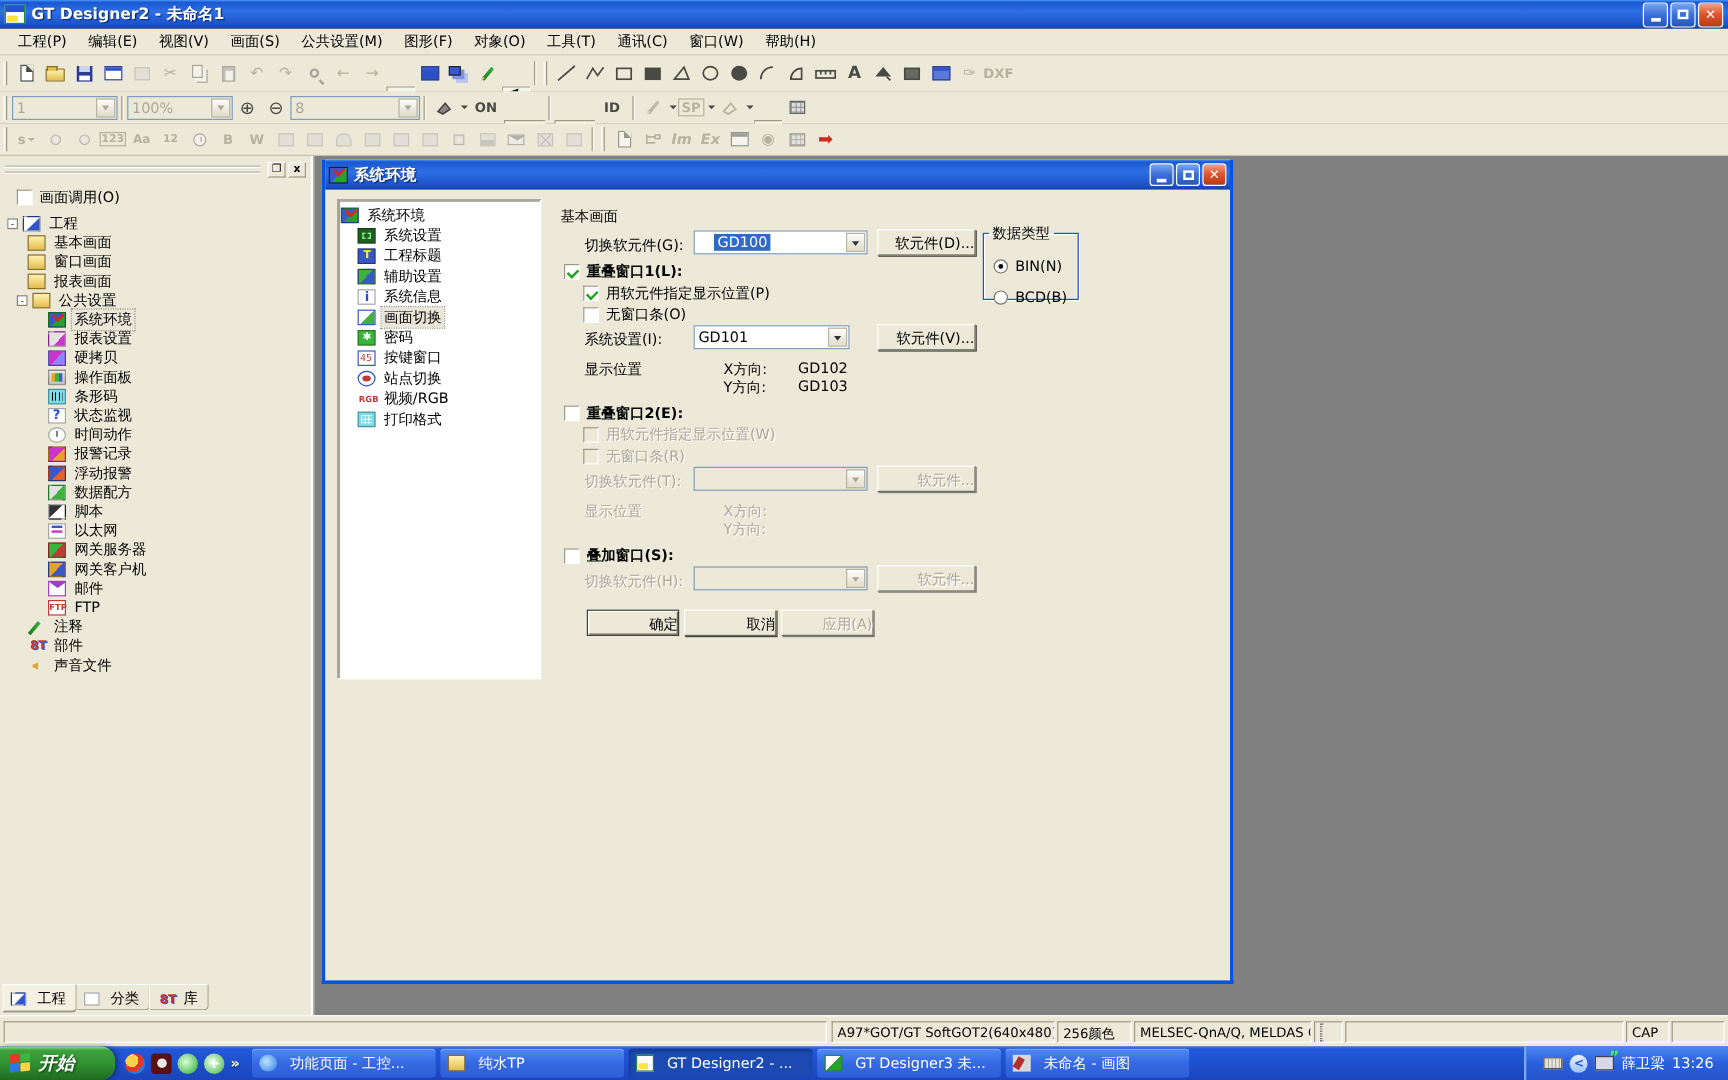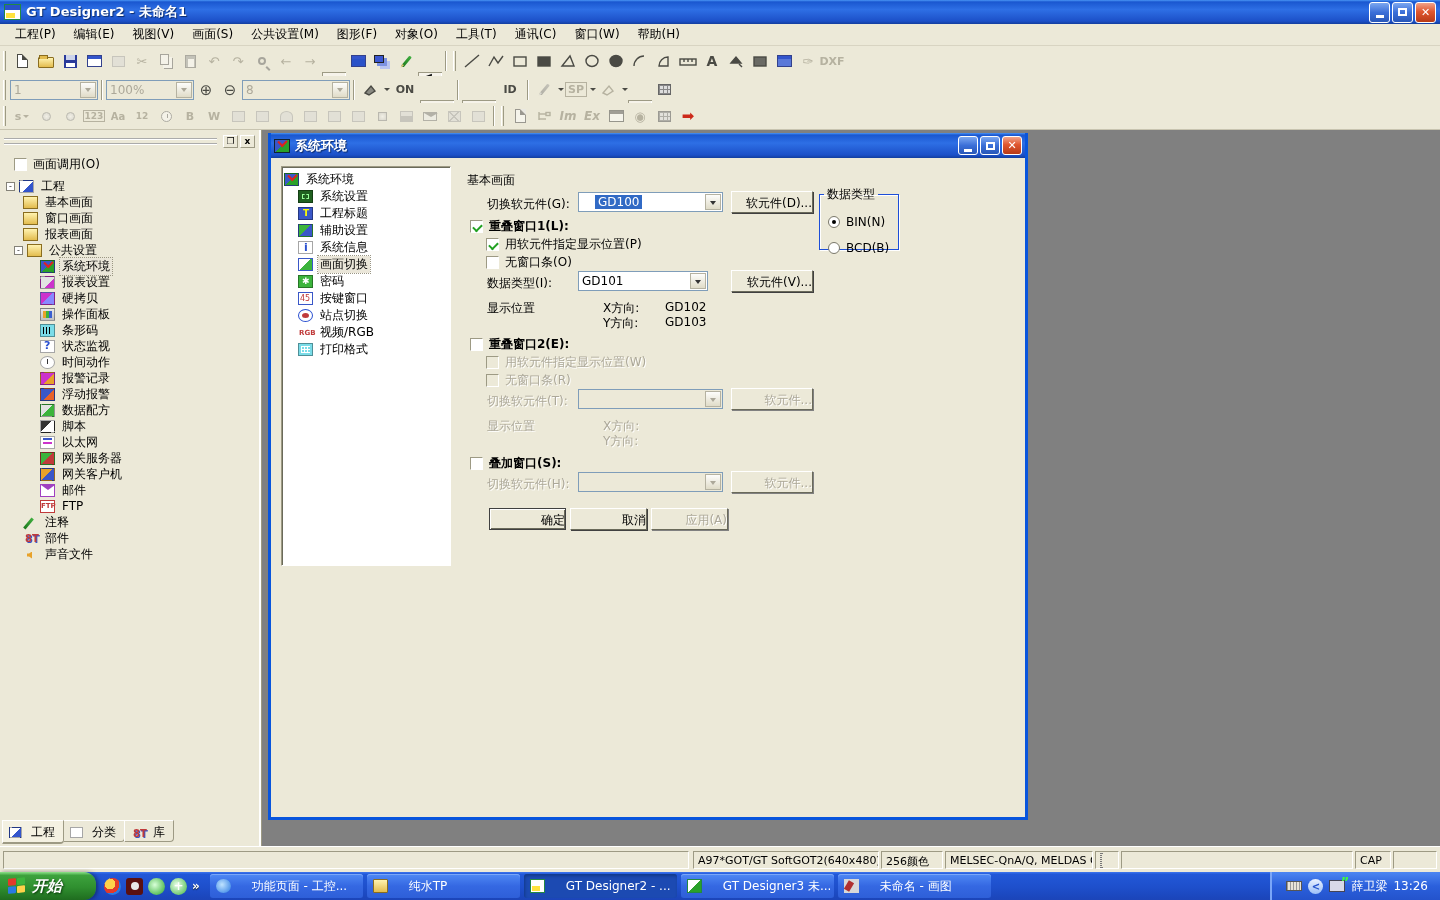--- a/index.html
+++ b/index.html
@@ -196,21 +196,21 @@
   .winflag i { border-radius:1px; }
   .qlaunch { display:flex; align-items:center; gap:5px; padding:0 8px; }
   .qicon { width:17px; height:17px; border-radius:3px; }
   .q1 { background:radial-gradient(circle at 35% 35%,#ffd24a 0 35%,#e23a2a 35% 60%,#2a7ae2 60%); border-radius:50%; }
   .q2 { background:#5a1010; }
   .q2::after { content:""; display:block; margin:4px auto; width:8px; height:8px; background:#e8e8e8; border-radius:50%; }
   .q3 { background:radial-gradient(circle at 40% 40%,#d8ffd8,#27a527); border-radius:50%; }
   .q4 { background:radial-gradient(circle at 40% 40%,#eaffea,#3db43d); border-radius:50%; }
   .q4::after { content:"+"; color:#fff; font-weight:bold; display:block; text-align:center; line-height:16px; }
   .chev { color:#fff; font-weight:bold; text-shadow:0 1px 1px #123; }
-  .tkbtn { height:24px; width:153px; margin:0 2px; border-radius:3px; display:flex; align-items:center; gap:21px; padding:0 6px;
+  .tkbtn { height:24px; width:153px; margin:0 2px; border-radius:3px; display:flex; align-items:center; gap:11px; padding:0 6px;
      background:linear-gradient(180deg,#4f89f5 0%,#3568e2 50%,#2e5fd8 100%); box-shadow:inset 0 1px 0 #7aa6f8;
      color:#fff; font-size:12px; white-space:nowrap; overflow:hidden; }
   .tkbtn.active { background:#1c4ab2; box-shadow:inset 1px 2px 3px #123a8a; }
   .tkico { width:15px; height:14px; flex:none; }
   .tk-ie { border-radius:50%; background:radial-gradient(circle at 40% 40%,#bfe3ff,#2a7ae2); }
   .tk-fold { background:linear-gradient(#fff3b0,#e3bc4e); border:1px solid #8a6d1f; border-radius:1px; }
   .tk-gtd2 { background:#fff; border:1px solid #284; position:relative; }
   .tk-gtd2::after { content:""; position:absolute; left:1px; bottom:1px; width:8px; height:5px; background:#ffe23c; }
   .tk-gtd3 { background:linear-gradient(135deg,#fff 50%,#2aa12a 50%); border:1px solid #284; }
   .tk-paint { background:#d8d8d8; position:relative; }
@@ -752,21 +752,21 @@
           <b>重叠窗口1(L):</b>
         </span>
       <span class="cbrow" style="left:33px; top:78px">
         <span class="cbox checked"></span>
           <span>用软元件指定显示位置(P)</span>
         </span>
       <span class="cbrow" style="left:33px; top:96px">
         <span class="cbox"></span>
           <span>无窗口条(O)</span>
         </span>
-      <span class="dl" style="left:34px; top:117px">数据类型(I):</span>
+      <span class="dl" style="left:34px; top:117px">系统设置(I):</span>
       <span class="combo" style="position:absolute; left:125px; top:113px; width:130px">
         <span class="cval">GD101</span>
           <span class="cbtn"></span>
         </span>
       <button class="btn" style="left:278px; top:112px; width:82px">软元件(V)...</button>
       <span class="dl" style="left:34px; top:142px">显示位置</span>
       <span class="dl" style="left:150px; top:142px">X方向:</span>
       <span class="dl" style="left:212px; top:142px">GD102</span>
       <span class="dl" style="left:150px; top:157px">Y方向:</span>
       <span class="dl" style="left:212px; top:157px">GD103</span>

